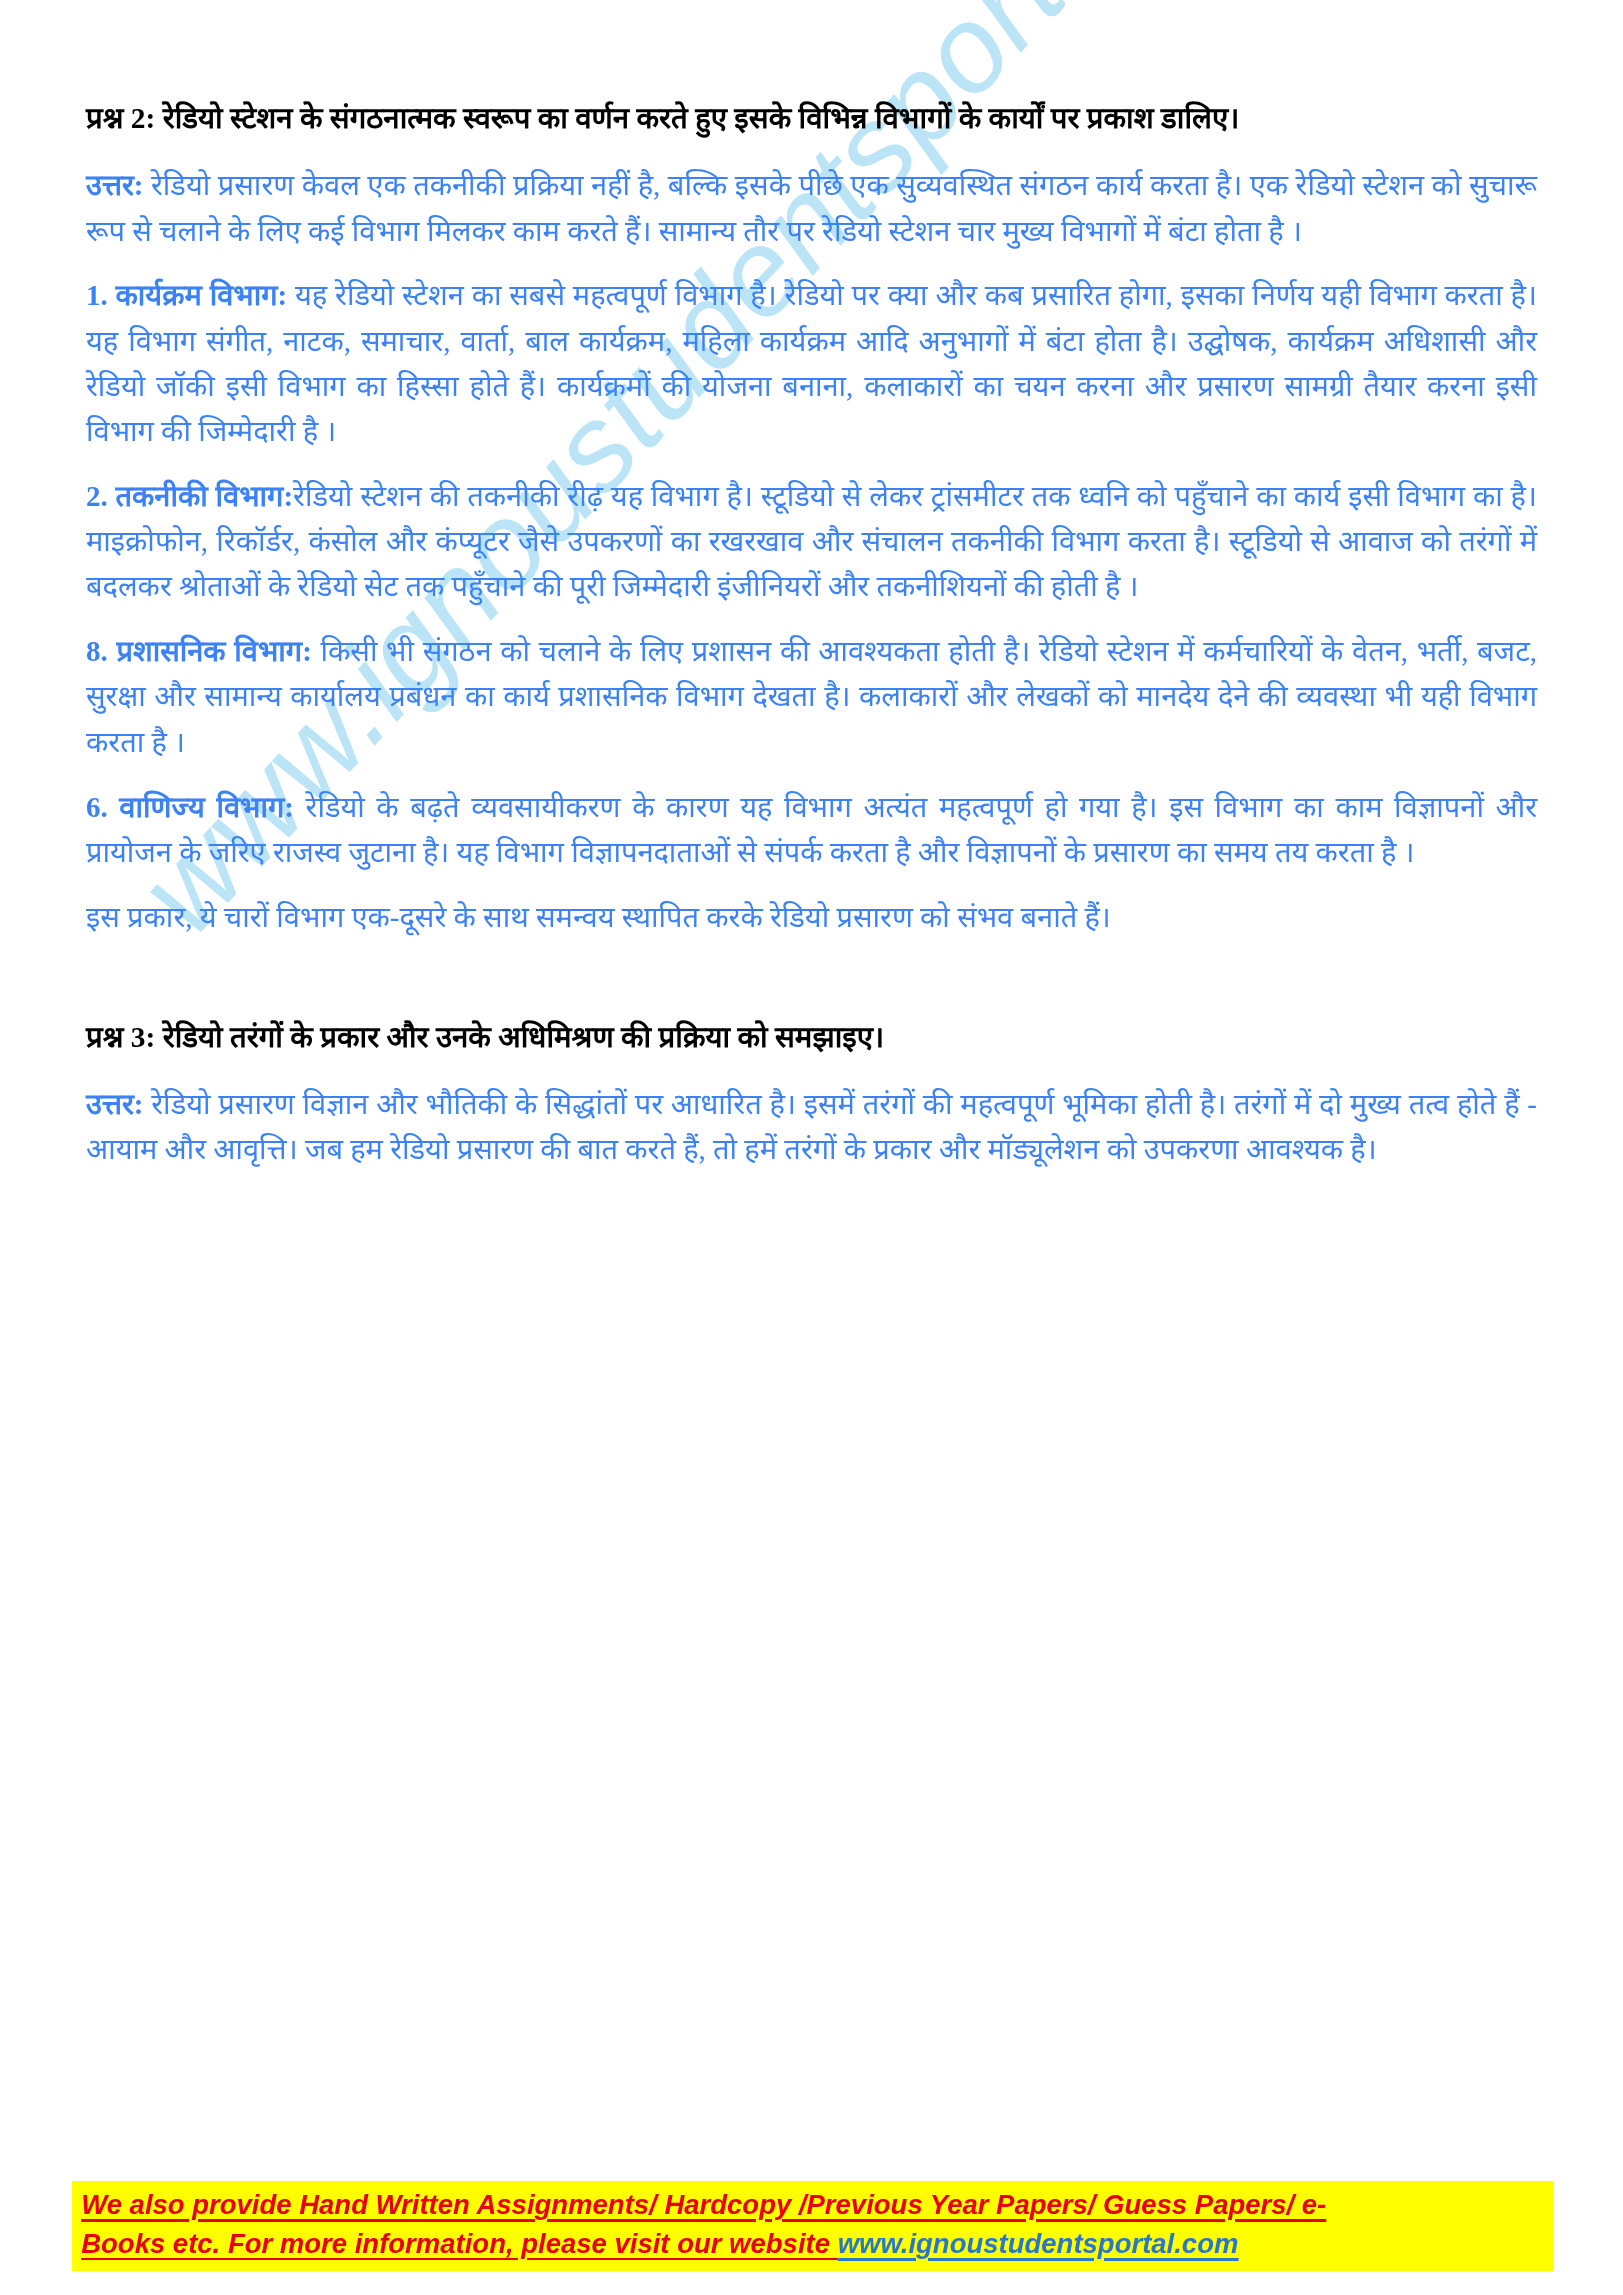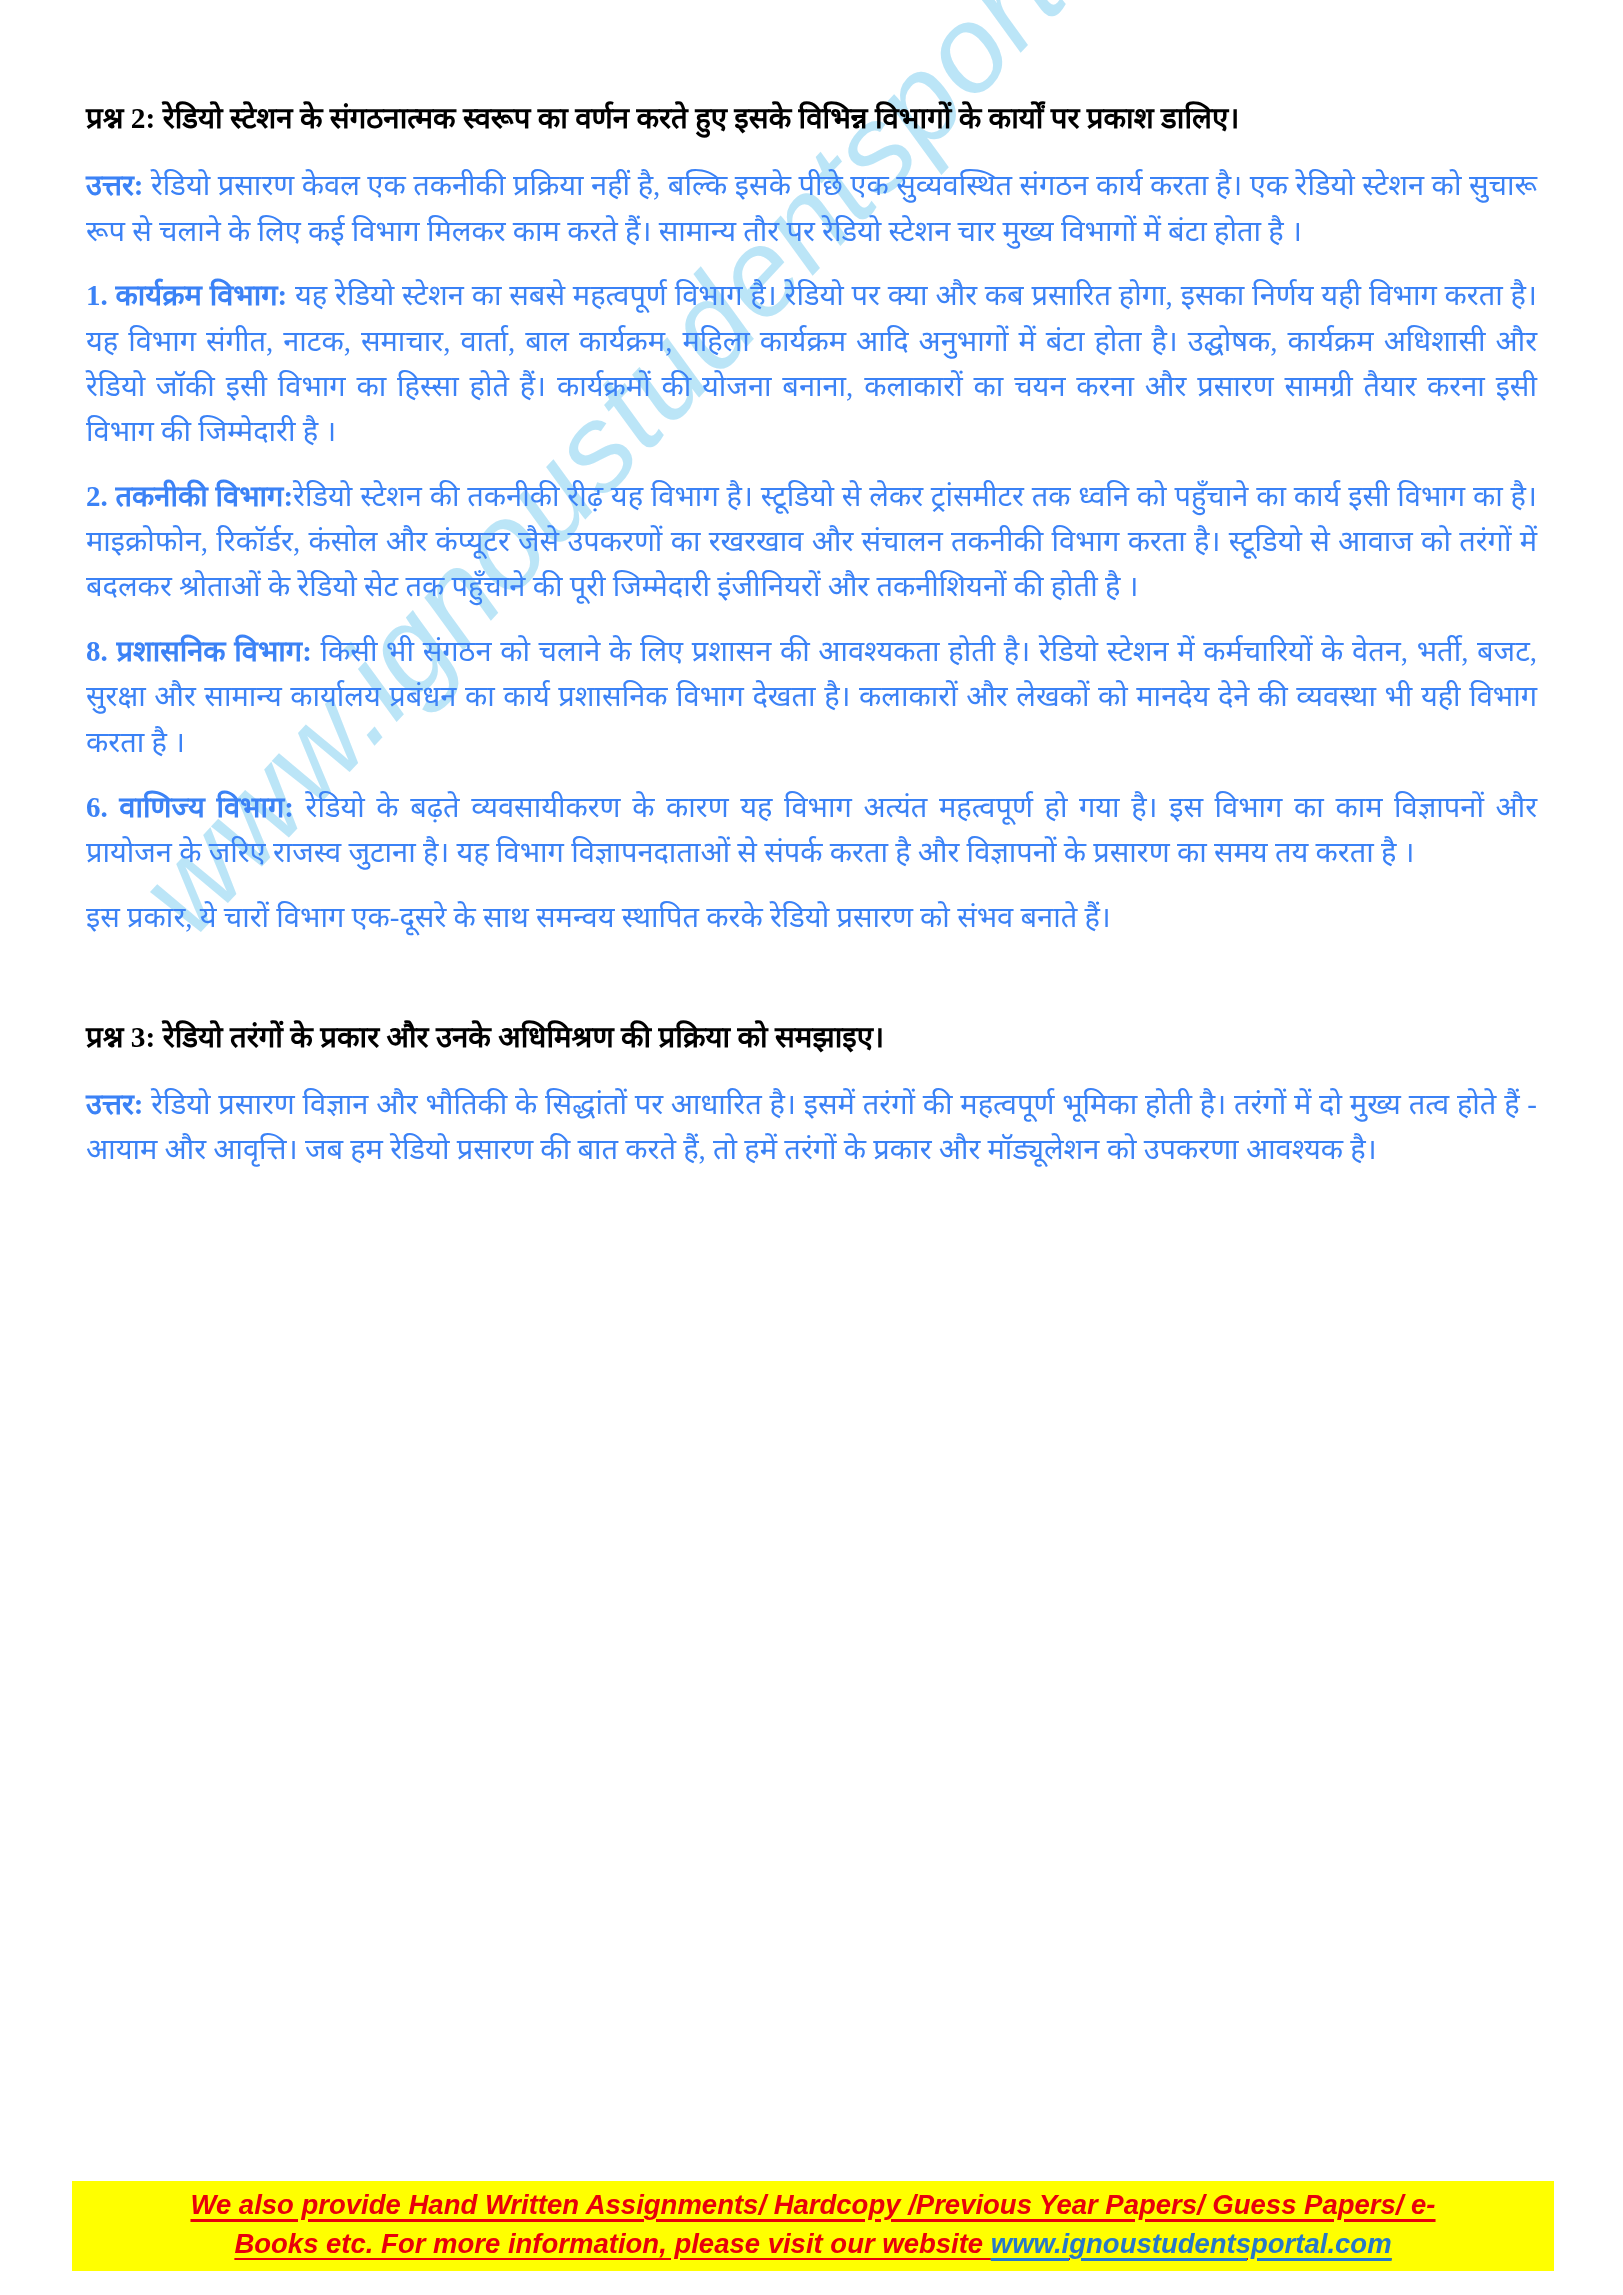--- a/index.html
+++ b/index.html
@@ -103,21 +103,20 @@
     z-index: 3;
   }
 
   .footer-line {
     font-family: "Liberation Sans", "DejaVu Sans", sans-serif;
     font-style: italic;
     font-weight: bold;
     font-size: 27.5px;
     line-height: 1.32;
     color: #e8000b;
-    text-align: center;
     text-decoration: underline;
     text-decoration-thickness: 2.6px;
     text-underline-offset: 4.6px;
     white-space: nowrap;
   }
 
   .footer-line.line2 {
     margin-top: 2.6px;
     text-decoration: underline;
   }

